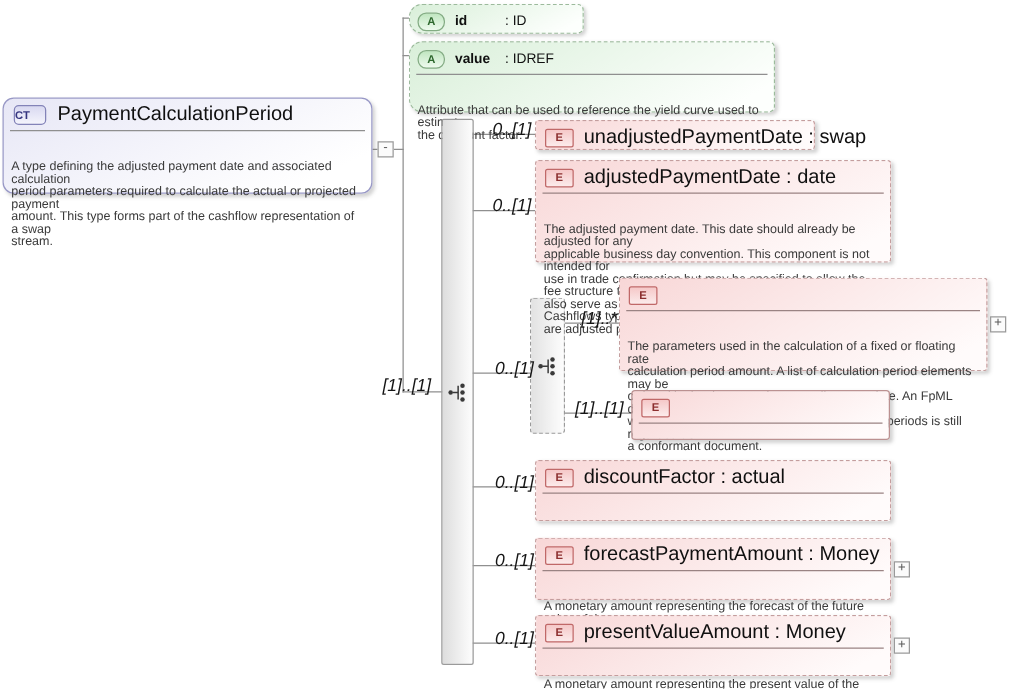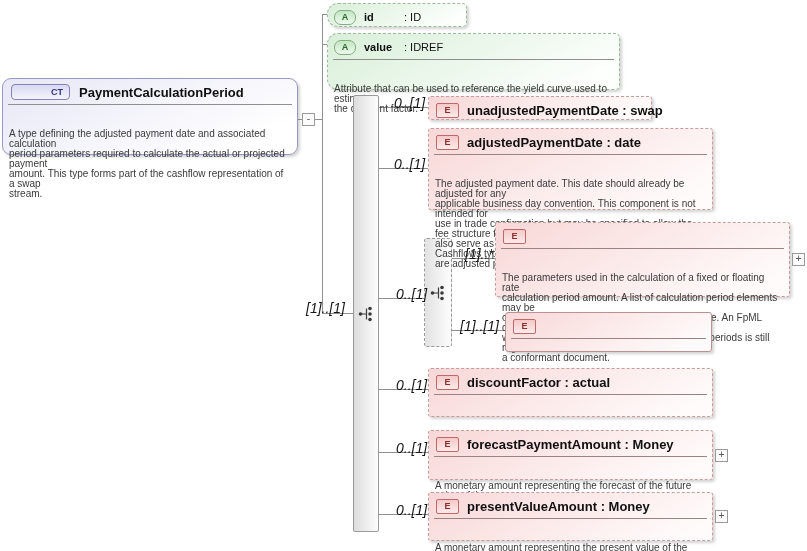--- a/index.html
+++ b/index.html
@@ -10,22 +10,22 @@
   .node { position:absolute; box-sizing:border-box; }
   .shadow { box-shadow:2px 2px 3px rgba(110,110,110,0.3); }
   .hline { position:absolute; height:0; border-top:1px solid #8f8f8f; }
   .vline { position:absolute; width:0; border-left:1px solid #8f8f8f; }
 
   
   .ct-box { border:1px solid #9898c6; border-radius:9px; background:linear-gradient(155deg,#e7e7f6 0%,#ffffff 85%); }
   .ct-title { display:flex; align-items:center; height:22px; padding:2px 8px 0 8px; gap:9px; }
   .ct-badge { flex:0 0 auto; width:24px; height:14px; border:1px solid #8383b8; border-radius:4px;
     background:linear-gradient(#d9d9f1,#f4f4fc); color:#34347e; font-size:9px; font-weight:bold;
-    text-align:center; line-height:14px;padding-left:33px; }
-  .title-text { font-weight:bold; font-size:13px; color:#101010; white-space:nowrap; }
+    line-height:14px; }
+  .title-text { font-weight:normal; font-size:16px; color:#101010; white-space:nowrap; }
   .sep { border-top:1px solid #8f8f8f; margin:1px 5px 0 5px; }
   .anno { font-size:10px; line-height:10px; color:#3a3a3a; padding:3px 6px; white-space:pre-line;margin-top:21px; }
 
   
   .attr-box { border:1px dashed #9cba9c; border-radius:11px 5px 5px 11px; background:linear-gradient(150deg,#d9efd9 0%,#fdfffd 90%); }
   .attr-title { display:flex; align-items:center; height:22px; padding:2px 6px 0 6px; }
   .a-badge { flex:0 0 auto; width:20px; height:13px; border:1px solid #84ac84; border-radius:7px;
     background:linear-gradient(#c0e6c0,#eefaee); color:#2e682e; font-size:9px; font-weight:bold;
     text-align:center; line-height:13px; }
   .attr-name { font-weight:bold; font-size:11px; color:#101010; margin-left:8px; width:40px; }

